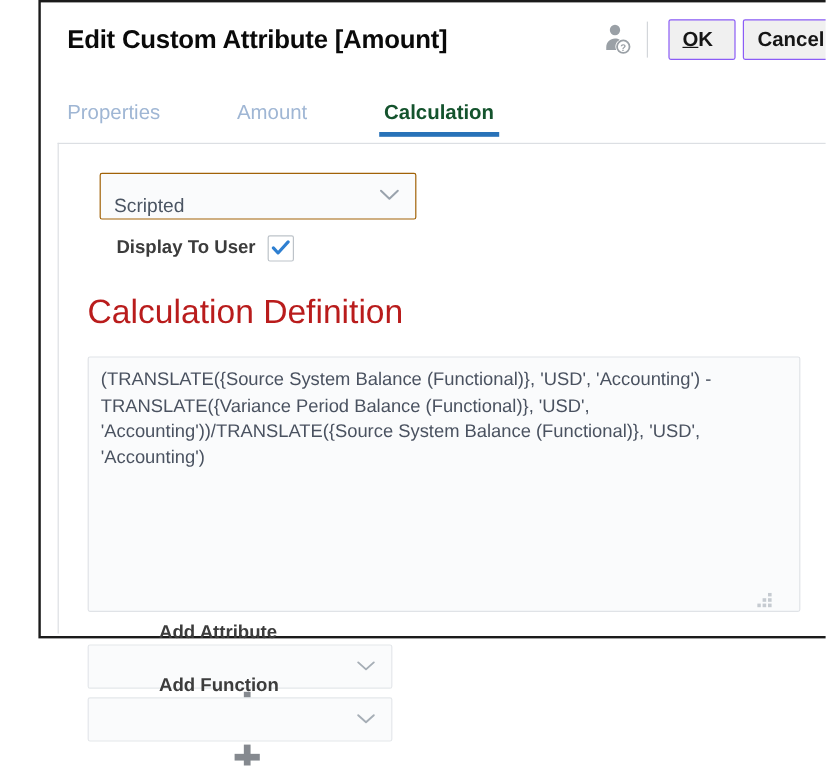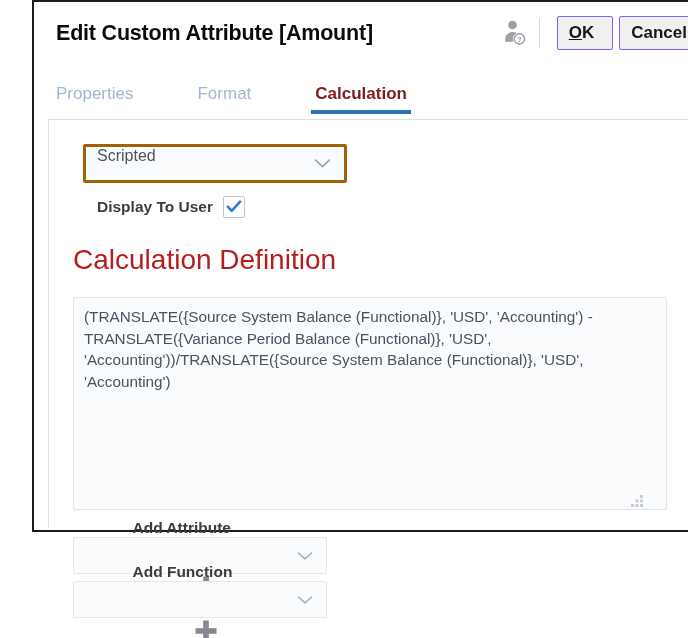--- a/index.html
+++ b/index.html
@@ -88,21 +88,21 @@
   .tab {
     font-size: 17px;
     color: #9fb6d4;
     padding: 0 0 10px 0;
     margin-right: 44px;
     cursor: pointer;
     position: relative;
     white-space: nowrap;
   }
   .tab.active {
-    color: #7f1d1d;
+    color: #14532d;
     font-weight: bold;
   }
   .tab.active::after {
     content: "";
     position: absolute;
     left: -4px;
     right: -4px;
     bottom: 0;
     height: 4px;
     background: #2872b8;
@@ -137,25 +137,25 @@
     position: absolute;
     left: 34px;
     top: 24px;
   }
   .row-calc-type .field-label { width: 151px; }
   .select-box {
     position: relative;
     width: 264px;
     height: 39px;
     background: #fafbfc;
-    border: 3px solid #a16207;
-    border-radius: 2px;
-    box-sizing: border-box;
-    display: flex;
-    align-items: flex-start;
+    border: 1px solid #a16207;
+    border-radius: 2px;
+    box-sizing: border-box;
+    display: flex;
+    align-items: flex-end;
     cursor: pointer;
   }
   .select-value {
     font-size: 16px;
     color: #4b5563;
     padding-left: 11px;
   }
   .chevron {
     position: absolute;
     right: 13px;
@@ -280,21 +280,21 @@
       <span class="vdivider"></span>
 
       <button class="btn"><span class="akey">O</span><span>K</span></button>
 
       <button class="btn">Cancel</button>
     </div>
   </div>
 
   <div class="tabs">
     <div class="tab">Properties</div>
-    <div class="tab">Format</div>
+    <div class="tab">Amount</div>
     <div class="tab active">Calculation</div>
   </div>
 
   <div class="panel">
 
     <div class="form-row row-calc-type">
       <div class="select-box">
         <span class="select-value">Scripted</span>
         <span class="chevron">
           <svg width="17" height="11" viewBox="0 0 17 11" aria-hidden="true">

